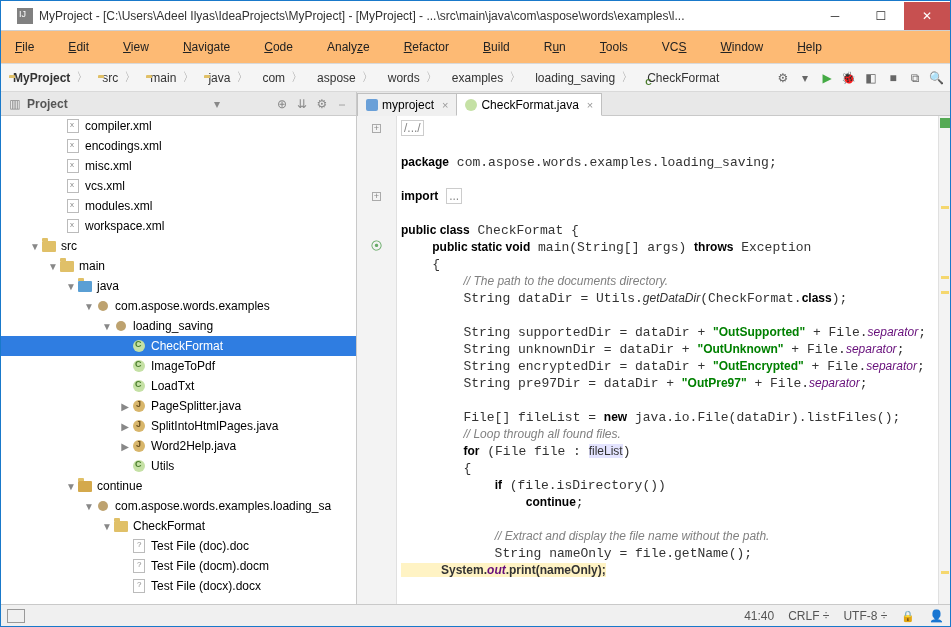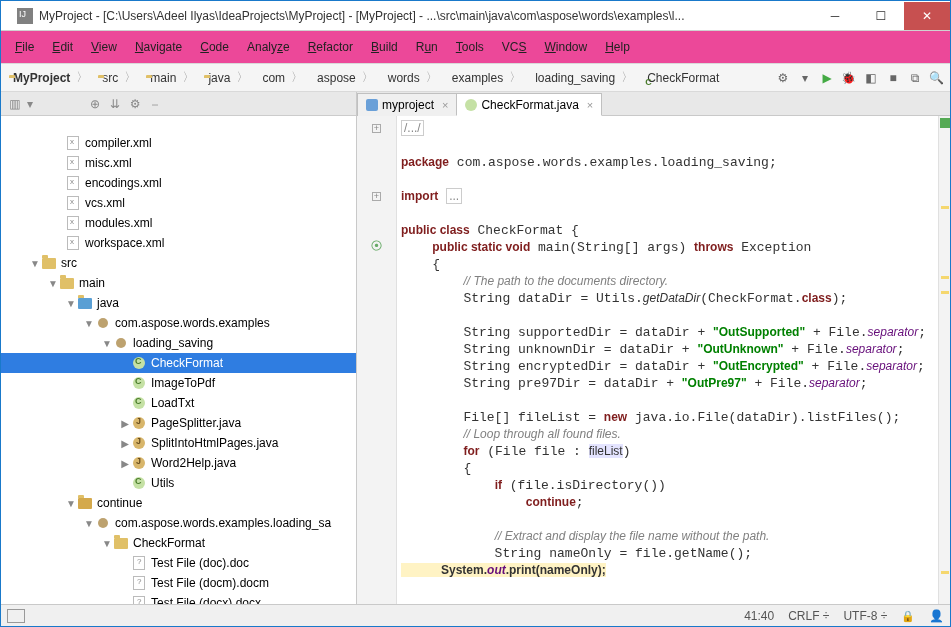--- a/index.html
+++ b/index.html
@@ -5,37 +5,37 @@
 * { box-sizing: border-box; margin: 0; padding: 0; font-family: "Segoe UI", Tahoma, sans-serif; font-size: 12px; }
 body { background: #f0f0f0; width: 951px; height: 627px; overflow: hidden; display: flex; flex-direction: column; border: 1px solid #1979ca; }
 .titlebar { background: #fff; height: 30px; display: flex; align-items: center; padding-left: 16px; border-bottom: 1px solid #d0d0d0; }
 .titlebar .title { flex: 1; color: #333; font-size: 12px; white-space: nowrap; overflow: hidden; }
 .titlebar .win-controls { display: flex; }
 .titlebar .win-btn { width: 46px; height: 28px; display: flex; align-items: center; justify-content: center; color: #333; }
 .titlebar .win-btn.close { background: #c75050; color: #fff; }
 .app-icon { width: 16px; height: 16px; margin-right: 6px; background: #808080; display:inline-block; position:relative; }
 .app-icon::after{content:"IJ"; color:#fff; font-size:9px; position:absolute; left:2px; top:1px;}
 
-.menubar { background: #ec4899; height: 22px; display: flex; align-items: center; padding: 16px 6px; gap: 2px; border-bottom: 1px solid #d9d9d9; }
+.menubar { background: #fdba74; height: 22px; display: flex; align-items: center; padding: 16px 6px; gap: 18px; border-bottom: 1px solid #d9d9d9; }
 .menubar .menu-item { padding: 2px 8px; color: #222; cursor: default; }
 .menubar .menu-item u { text-decoration: underline; }
 
 .navbar { background: #f5f5f5; height: 28px; display: flex; align-items: center; padding: 0 4px; border-bottom: 1px solid #d9d9d9; gap:0; }
 .crumb { display: flex; align-items: center; padding: 0 4px; height: 22px; color: #333; gap:4px; }
 .crumb .sep { color: #999; padding: 0 2px; }
 .nav-icons { margin-left: auto; display: flex; gap: 4px; align-items:center; }
 .nav-icons .ticon { width: 18px; height: 18px; display:flex; align-items:center; justify-content:center; color:#666; }
 
 .workspace { flex: 1; display: flex; min-height: 0; }
 .project-panel { width: 356px; background: #fff; border-right: 1px solid #c9c9c9; display:flex; flex-direction:column; }
 .project-header { height: 24px; background: #e8e8e8; border-bottom:1px solid #ccc; display:flex; align-items:center; padding:0 6px; gap:4px;}
 .project-header .label { font-weight:bold; color:#555; flex:1; }
 .project-header .hicon{ width:16px;height:16px; color:#888; display:flex;align-items:center;justify-content:center;}
 
-.tree { flex:1; overflow:auto; padding:17px 0; }
+.tree { flex:1; overflow:auto; padding:0 0; }
 .tree-row { display:flex; align-items:center; height:20px; white-space:nowrap; padding-right:4px;}
 .tree-row.selected { background:#2f7de1; color:#fff; }
 .tree-row .arrow{ width:12px; text-align:center; color:#888; font-size:10px;}
 .tree-row .spacer{ display:inline-block; }
 .tree-row .ficon{ width:16px; height:14px; margin-right:4px; display:inline-flex; align-items:center; justify-content:center; }
 .ic-folder{ background:#e0c068; width:14px;height:11px; border-radius:1px; position:relative;}
 .ic-folder::before{content:"";position:absolute;top:-3px;left:0;width:6px;height:3px;background:#e0c068;border-radius:1px 1px 0 0;}
 .ic-src{ background:#5a9fd4; }
 .ic-pkg{ background:#bda26f; border-radius:50%; width:10px;height:10px;}
 .ic-class{ background:#c5e1a5; border-radius:50%; width:12px;height:12px; position:relative;}
@@ -54,21 +54,21 @@
 .tab.active{ background:#fff; border-bottom:1px solid #fff; }
 .tab .close-x{ color:#999; font-size:11px; padding-left:4px;}
 .tab .ticon-m{ width:12px;height:12px; background:#6aa0d8; border-radius:2px; display:inline-block;}
 .tab .ticon-c{ width:12px;height:12px; background:#c5e1a5; border-radius:50%; display:inline-block;}
 
 .editor-body{ flex:1; display:flex; min-height:0;}
 .gutter{ width:40px; background:#f3f3f3; border-right:1px solid #e0e0e0; padding-top:4px; color:#aaa; font-family:Consolas,monospace; font-size:12px;}
 .gutter .gline{ height:17px; text-align:center;}
 .fold-box{ display:inline-block; width:9px;height:9px; border:1px solid #aaa; text-align:center; line-height:7px; font-size:9px; color:#888;}
 .code{ flex:1; padding:4px 0 4px 4px; font-family:Consolas,"Courier New",monospace; font-size:13px; line-height:17px; white-space:pre; overflow:auto; color:#333;}
-.code .kw{ color:#7f1d1d; font-weight:bold;}
+.code .kw{ color:#000000; font-weight:bold;}
 .code .str{ color:#008000; font-weight:bold;}
 .code .com{ color:#808080; font-style:italic;}
 .code .fld{ color:#660e7a; font-style:italic;}
 .code .hl{ background:#fff3c4;font-weight:bold;}
 .code .fold-ell{ border:1px solid #ccc; color:#888; padding:0 2px; font-style:normal;}
 .error-stripe{ width:12px; background:#f3f3f3; border-left:1px solid #e0e0e0; position:relative;}
 .error-stripe .green-box{ width:10px;height:10px; background:#5a5; position:absolute; top:2px; left:1px;}
 .error-stripe .mark{ position:absolute; left:2px; width:8px; height:3px; background:#f5d76e;}
 
 .statusbar{ height:22px; background:#f0f0f0; border-top:1px solid #c9c9c9; display:flex; align-items:center; padding:0 6px; gap:12px;text-align:right;}
@@ -165,48 +165,49 @@
     <span class="ticon">⧉</span>
     <span class="ticon">🔍</span>
   </div>
 </div>
 
 <div class="workspace">
 
   <div class="project-panel">
     <div class="project-header">
       <span class="hicon">▥</span>
+      <span class="label">Project</span>
       <span style="color:#888;padding-right:50px;">▾</span>
       <span class="hicon">⊕</span>
       <span class="hicon">⇊</span>
       <span class="hicon">⚙</span>
       <span class="hicon">⎯</span>
     </div>
     <div class="tree">
 
       <div class="tree-row">
           <span class="spacer" style="width:64px"></span>
           <span class="ficon">
             <span class="ic-xml"></span>
           </span>
           <span>compiler.xml</span>
         </div>
       <div class="tree-row">
           <span class="spacer" style="width:64px"></span>
           <span class="ficon">
             <span class="ic-xml"></span>
           </span>
+          <span>encodings.xml</span>
+        </div>
+      <div class="tree-row">
+          <span class="spacer" style="width:64px"></span>
+          <span class="ficon">
+            <span class="ic-xml"></span>
+          </span>
           <span>misc.xml</span>
-        </div>
-      <div class="tree-row">
-          <span class="spacer" style="width:64px"></span>
-          <span class="ficon">
-            <span class="ic-xml"></span>
-          </span>
-          <span>encodings.xml</span>
         </div>
       <div class="tree-row">
           <span class="spacer" style="width:64px"></span>
           <span class="ficon">
             <span class="ic-xml"></span>
           </span>
           <span>vcs.xml</span>
         </div>
       <div class="tree-row">
           <span class="spacer" style="width:64px"></span>

